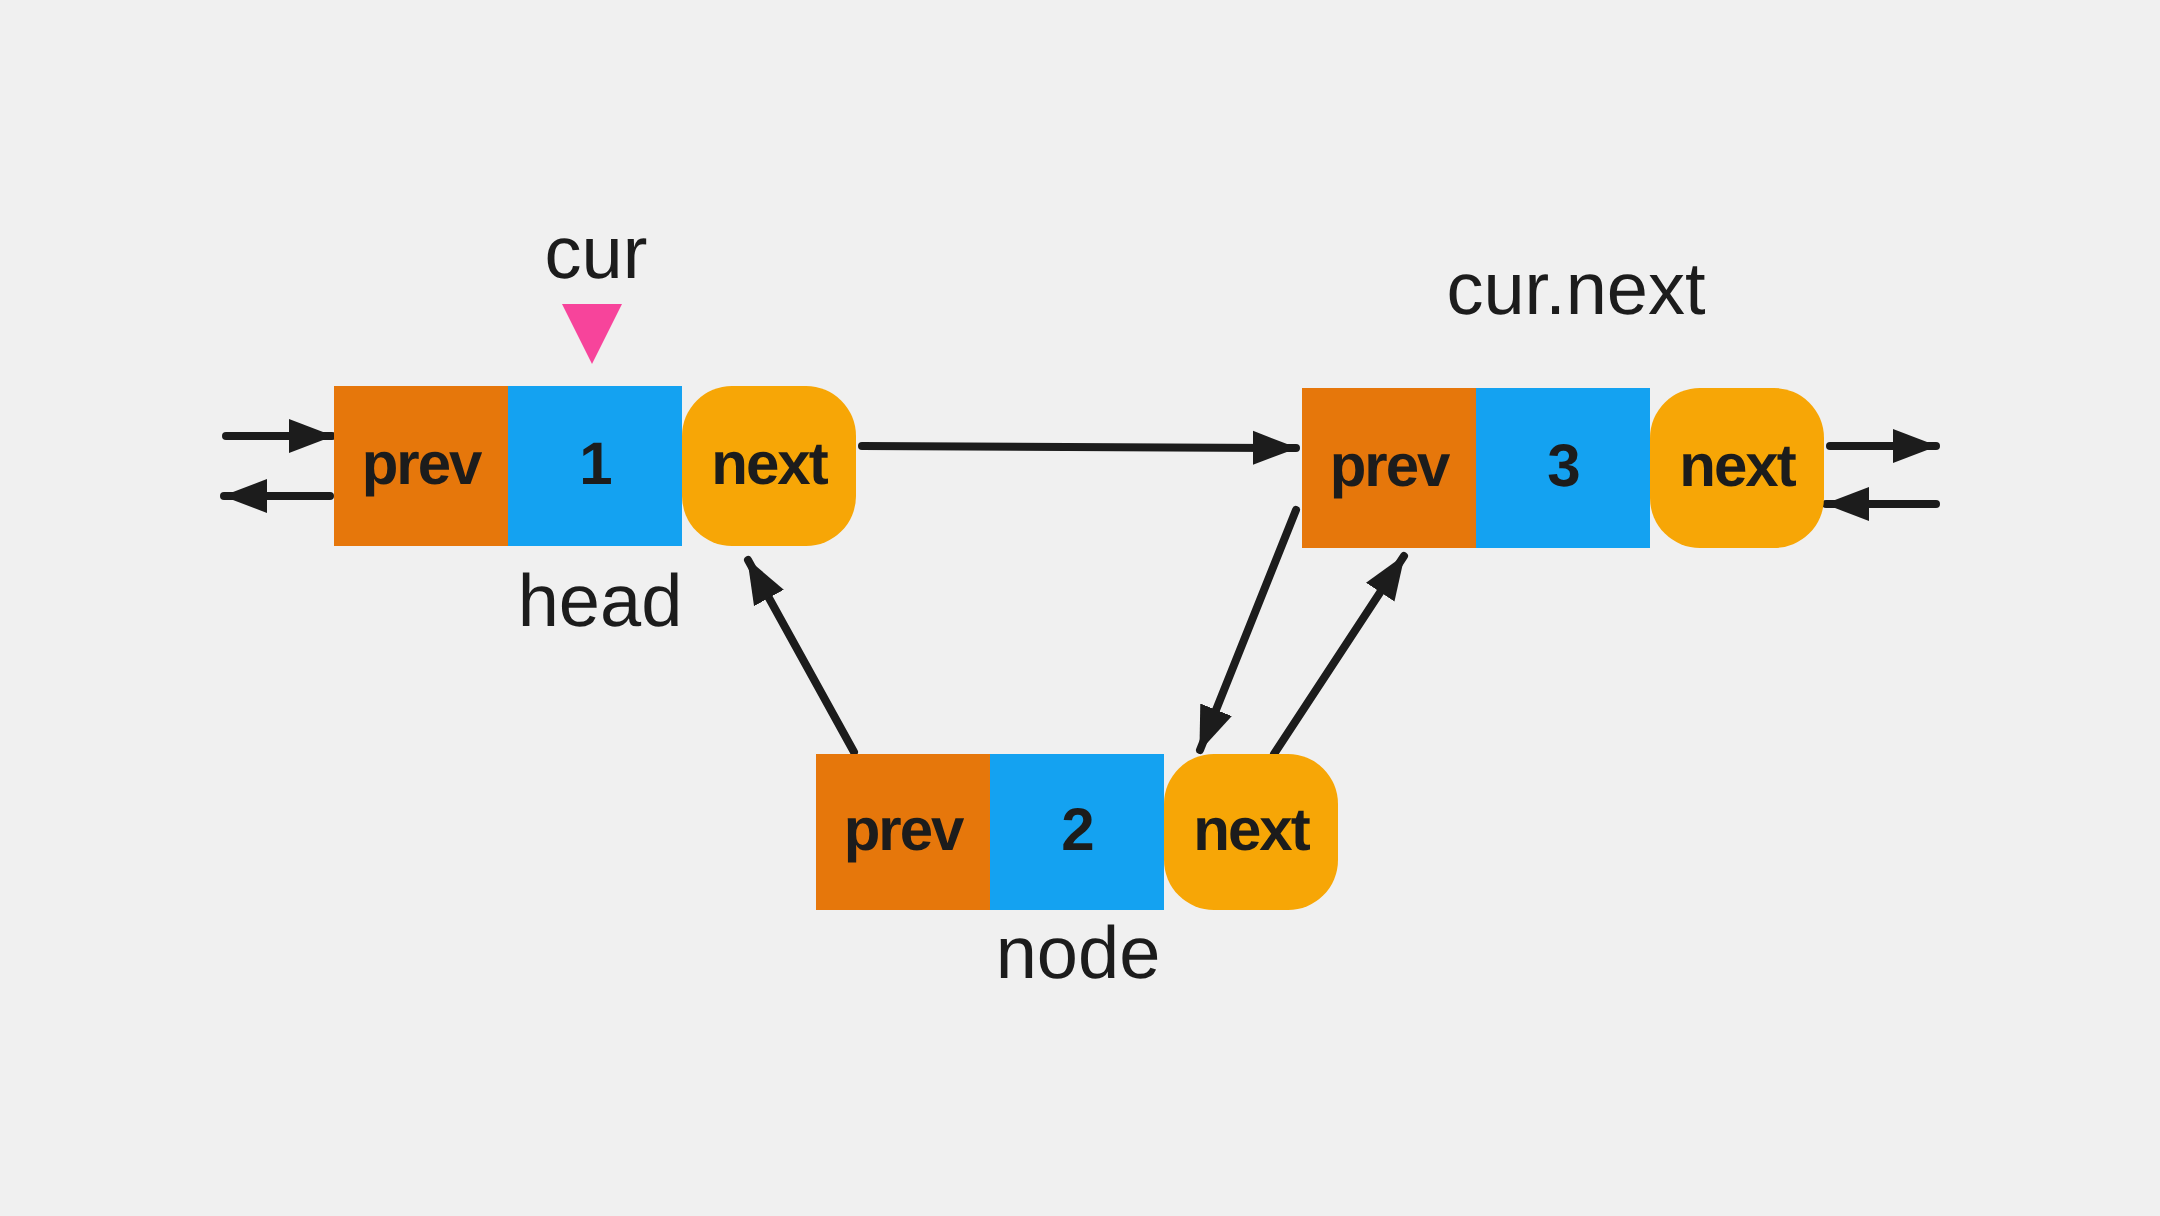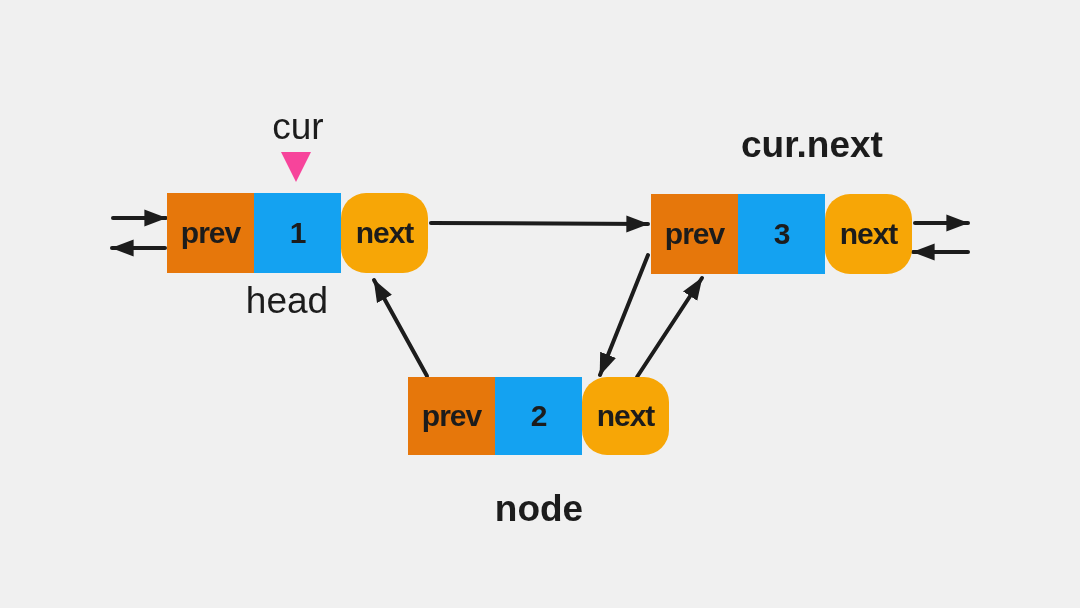--- a/index.html
+++ b/index.html
@@ -51,23 +51,23 @@
   .diagram-label {
     position: absolute;
     transform: translateX(-50%);
     font-size: 37px;
     font-weight: 500;
     line-height: 1;
     color: var(--ink, #1c1c1c);
     white-space: nowrap;
   }
   #label-cur     { left: 298px; top: 108px; }
-  #label-curnext { left: 812px; top: 126px; font-weight: bold; }
-  #label-head    { left: 287px; top: 282px; }
-  #label-node    { left: 539px; top: 490px; font-weight: bold; }
+  #label-curnext { left: 788px; top: 126px; }
+  #label-head    { left: 300px; top: 282px; }
+  #label-node    { left: 539px; top: 458px; }
 
   .cur-pointer {
     position: absolute;
     left: 281px;
     top: 152px;
     width: 0;
     height: 0;
     border-left: 15px solid transparent;
     border-right: 15px solid transparent;
     border-top: 30px solid var(--pink, #f7449b);

